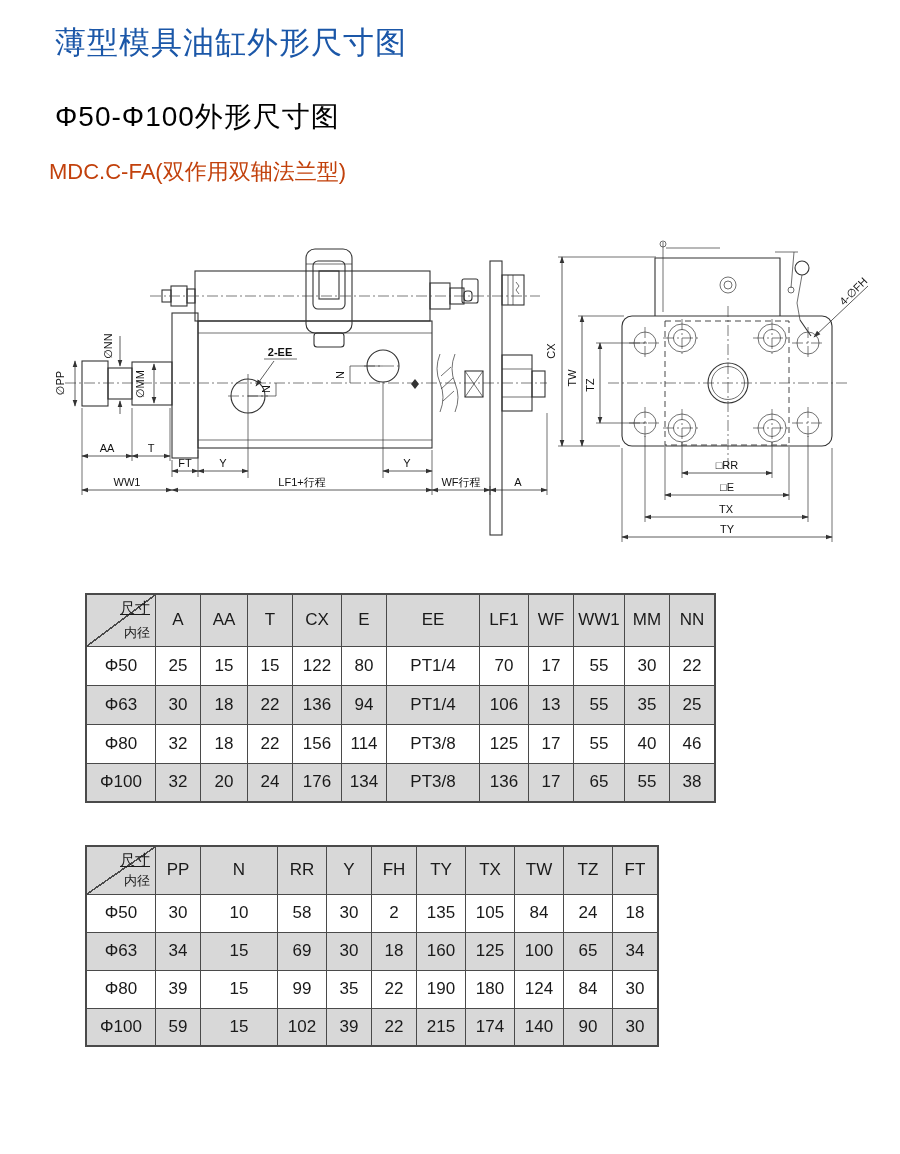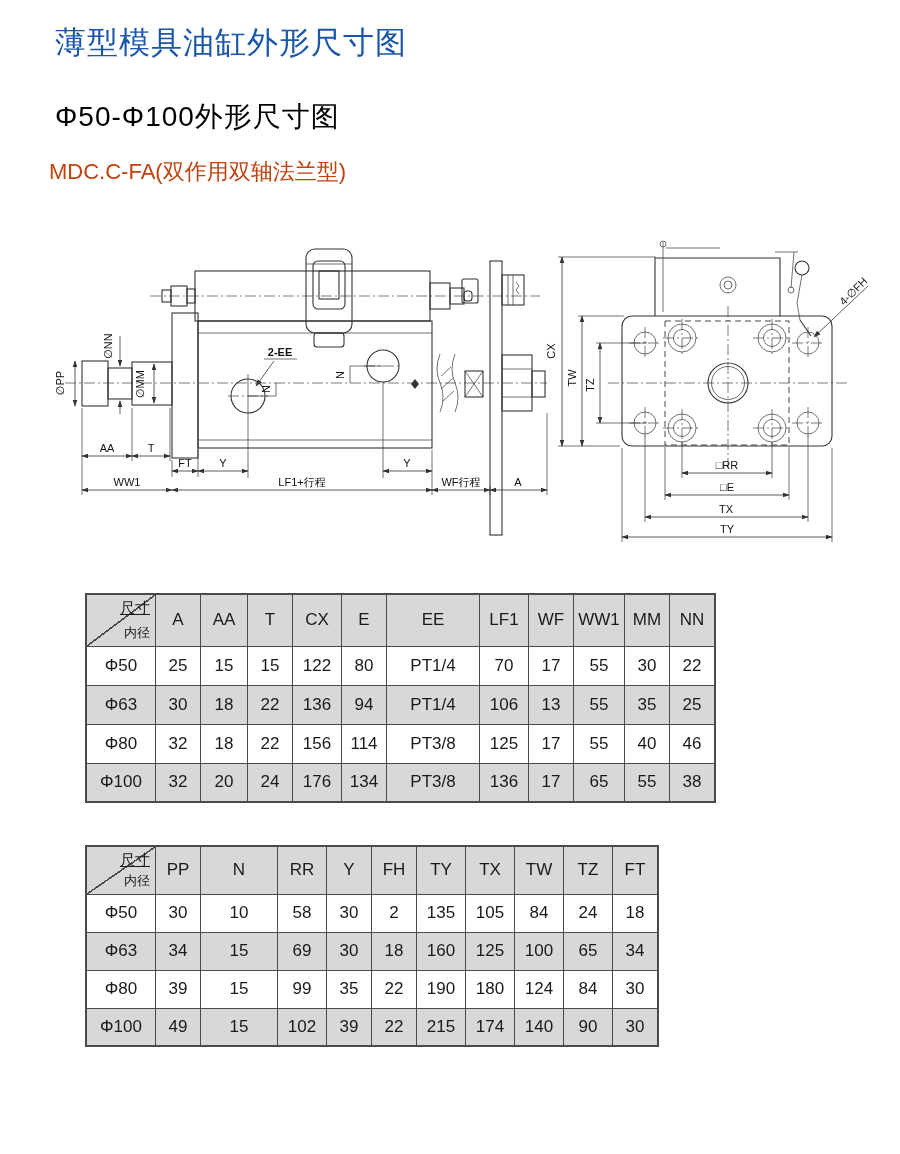--- a/index.html
+++ b/index.html
@@ -367,21 +367,21 @@
     <td>35</td>
     <td>22</td>
     <td>190</td>
     <td>180</td>
     <td>124</td>
     <td>84</td>
     <td>30</td>
   </tr>
   <tr class="shade">
     <td>Φ100</td>
-    <td>49</td>
+    <td>59</td>
     <td>15</td>
     <td>102</td>
     <td>39</td>
     <td>22</td>
     <td>215</td>
     <td>174</td>
     <td>140</td>
     <td>90</td>
     <td>30</td>
   </tr>

